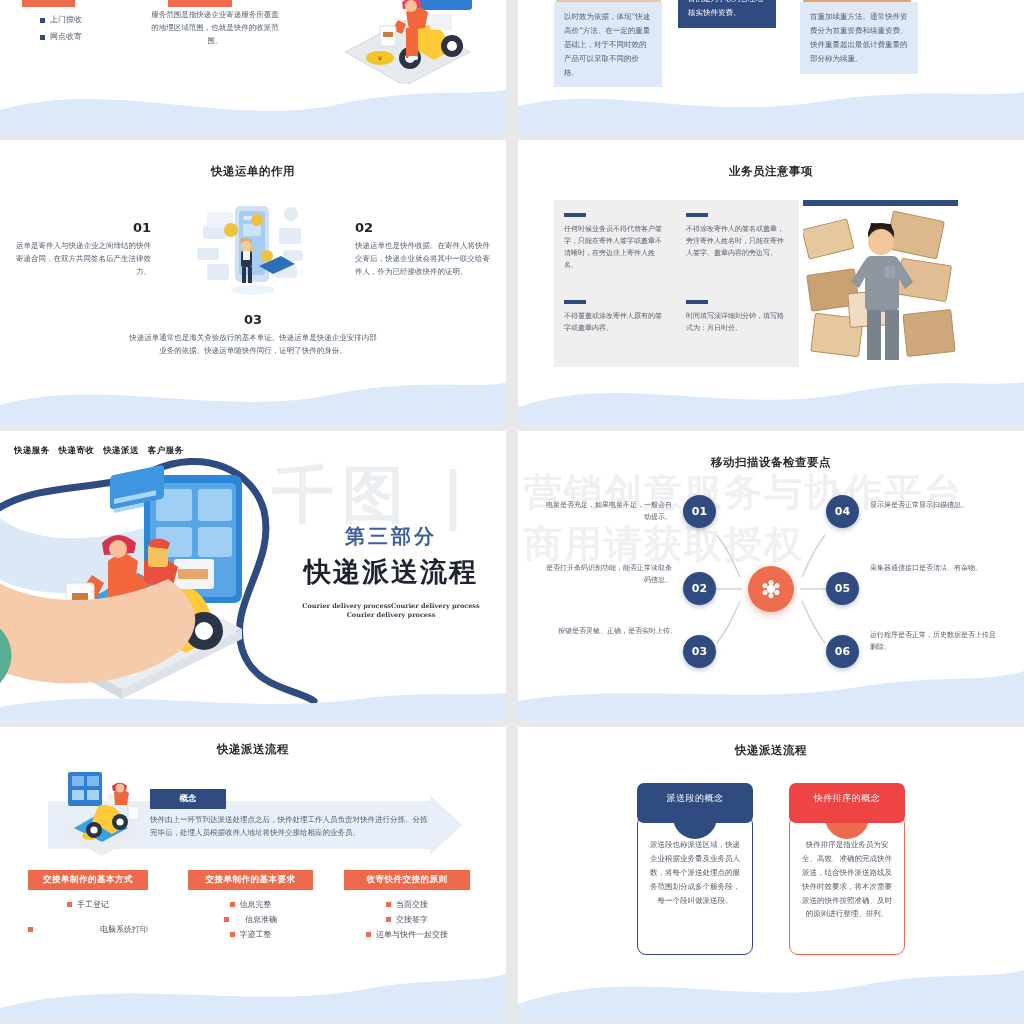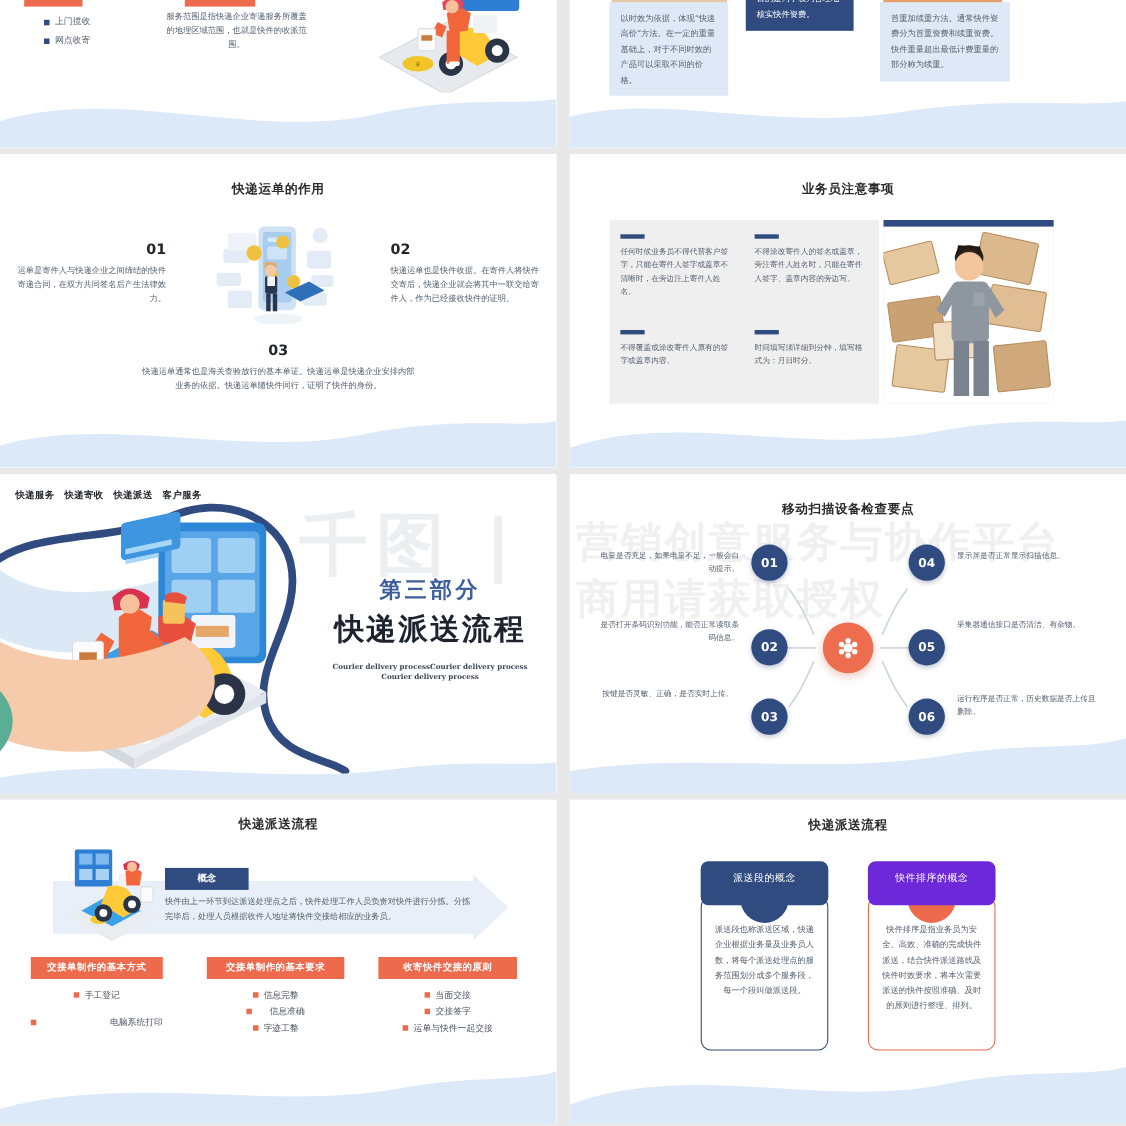--- a/index.html
+++ b/index.html
@@ -442,21 +442,21 @@
     <div class="nodetext" style="position:absolute;left:24px;top:68px;width:130px;text-align:right;">电量是否充足，如果电量不足，一般会自动提示。</div>
 
     <div style="position:absolute;left:165px;top:141px;" class="node">
         <span>02</span>
       </div>
     <div class="nodetext" style="position:absolute;left:24px;top:131px;width:130px;text-align:right;">是否打开条码识别功能，能否正常读取条码信息。</div>
 
     <div style="position:absolute;left:165px;top:204px;" class="node">
         <span>03</span>
       </div>
-    <div class="nodetext" style="position:absolute;left:24px;top:194px;width:130px;text-align:center;">按键是否灵敏、正确，是否实时上传。</div>
+    <div class="nodetext" style="position:absolute;left:40px;top:194px;width:130px;text-align:left;">按键是否灵敏、正确，是否实时上传。</div>
 
     <div style="position:absolute;left:308px;top:64px;" class="node">
         <span>04</span>
       </div>
     <div class="nodetext" style="position:absolute;left:352px;top:68px;width:130px;text-align:left;">显示屏是否正常显示扫描信息。</div>
 
     <div style="position:absolute;left:308px;top:141px;" class="node">
         <span>05</span>
       </div>
     <div class="nodetext" style="position:absolute;left:352px;top:131px;width:130px;text-align:left;">采集器通信接口是否清洁、有杂物。</div>
@@ -570,21 +570,21 @@
 
       <div class="ccard">
         <div class="ccap" style="background:#2f4b7f;">
           <span>派送段的概念</span>
         </div>
         <div class="cnotch" style="background:#2f4b7f;"></div>
         <div class="cbody">派送段也称派送区域，快递企业根据业务量及业务员人数，将每个派送处理点的服务范围划分成多个服务段，每一个段叫做派送段。</div>
       </div>
 
       <div class="ccard">
-        <div class="ccap" style="background:#6d28d9;">
+        <div class="ccap" style="background:#ef4444;">
           <span>快件排序的概念</span>
         </div>
         <div class="cnotch" style="background:#ee6a4d;"></div>
         <div class="cbody orange">快件排序是指业务员为安全、高效、准确的完成快件派送，结合快件派送路线及快件时效要求，将本次需要派送的快件按照准确、及时的原则进行整理、排列。</div>
       </div>
 
     </div>
 
     <div class="wave" style="height:70px;">
       <svg viewBox="0 0 506 70" preserveAspectRatio="none">

